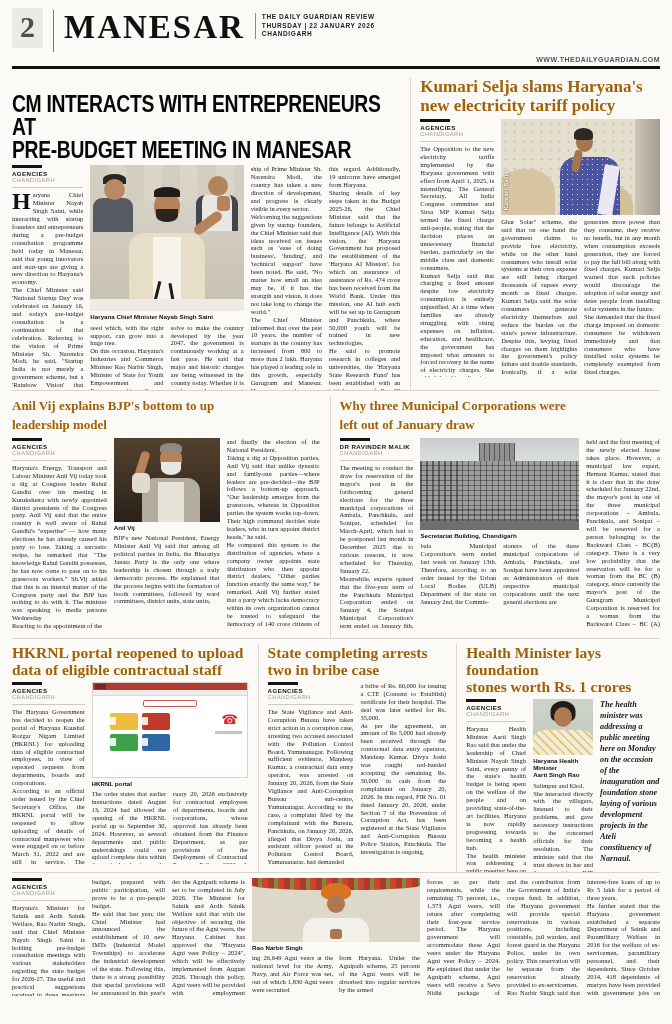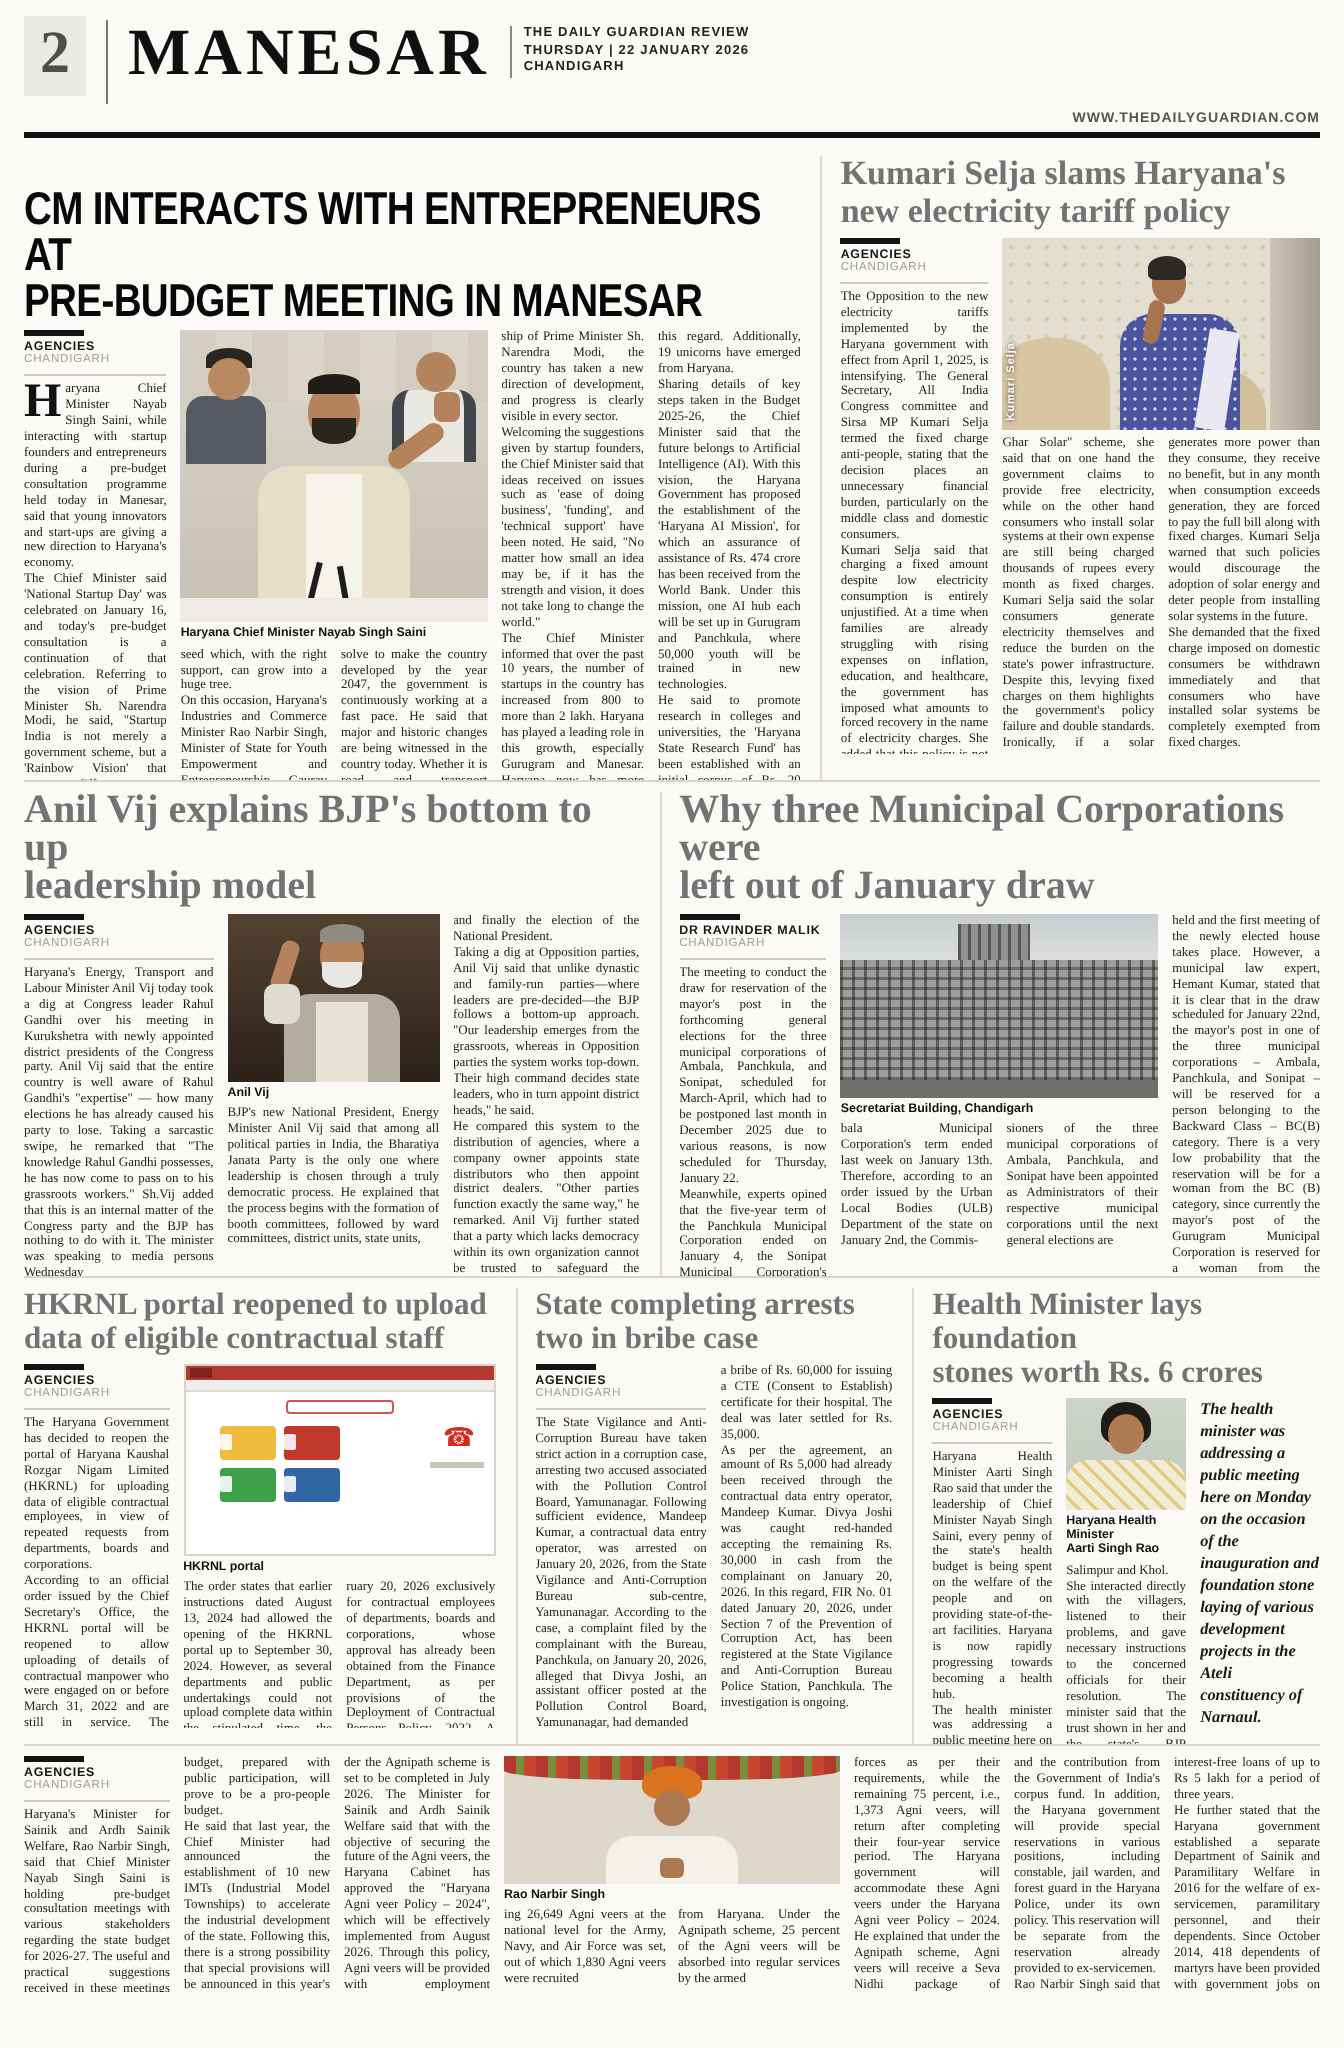--- a/index.html
+++ b/index.html
@@ -18,21 +18,21 @@
   .mh-meta{border-left:1px solid #888;padding-left:6px;margin-top:5px;
            font:bold 6.5px/8.5px "Liberation Sans",sans-serif;letter-spacing:.6px;color:#222;
            white-space:pre-line;}
   .mh-site{position:absolute;right:0;bottom:3px;font:bold 7px "Liberation Sans",sans-serif;
            letter-spacing:.5px;color:#555;}
 
   
   .band{display:flex;gap:10px;border-bottom:1px solid #d9d5cc;overflow:hidden;
         padding-top:5px;box-sizing:border-box;}
   .divided{border-left:1px solid #ddd9d0;padding-left:9px;}
-  .hl{font-family:"Liberation Serif",serif;font-weight:bold;color:#737373;
+  .hl{font-family:"Liberation Serif",serif;font-weight:bold;color:#a16207;
       white-space:pre-line;margin:0 0 4px 0;}
   .hl-main{font-family:"Liberation Sans",sans-serif;font-weight:800;font-size:23px;line-height:23px;
            letter-spacing:-.4px;transform:scaleX(.84);transform-origin:0 0;width:119%;
            white-space:pre-line;color:#080808;margin-bottom:3px;}
   .cols{display:flex;gap:7px;overflow:hidden;}
   .col{flex:1;overflow:hidden;min-width:0;}
   .wide2{flex:2.15;overflow:hidden;}
   .txt{display:block;font-size:6.5px;line-height:7.9px;text-align:justify;
        white-space:pre-line;color:#222;}
   .imgtxt{column-count:2;column-gap:7px;overflow:hidden;}
@@ -132,21 +132,21 @@
   .nb-face{left:50%;transform:translateX(-50%);top:17px;width:18px;height:18px;border-radius:50%;background:#ad7750;}
   .nb-body{left:50%;transform:translateX(-50%);bottom:0;width:66px;height:24px;border-radius:13px 13px 0 0;background:#f3f1ea;}
   .nb-hands{left:50%;transform:translateX(-50%);bottom:3px;width:12px;height:10px;border-radius:3px;background:#ad7750;}
 
   
   .b1{height:318px;} .b1 .cols{height:258px;}
   .b2{height:248px;} .b2 .cols{height:192px;}
   .b3{height:234px;} .b3 .cols{height:182px;}
   .b4{height:151px;border-bottom:none;} .b4 .cols{height:118px;}
   .hl-sj{font-size:17px;line-height:18.5px;}
-  .hl-md{font-size:20px;line-height:19px;}
+  .hl-md{font-size:13px;line-height:19px;}
   .hl-sm{font-size:15.5px;line-height:17px;}
   .hl-xl{font-size:20px;line-height:24px;}
   .a-cm{flex:1.62;} .a-sj{flex:1;}
   .a-vj{flex:0.96;} .a-mu{flex:1;}
   .a-hk{flex:1.24;} .a-vg{flex:0.94;} .a-he{flex:1.02;}
   .nar-img{flex:2.3;}
   .nar-sub{display:flex;gap:6px;}
   .nar-sub > div{flex:1;min-width:0;overflow:hidden;}
 </style>
 </head>
@@ -389,21 +389,21 @@
         </div>
         <div class="col">
           <span class="txt">a bribe of Rs. 60,000 for issuing a CTE (Consent to Establish) certificate for their hospital. The deal was later settled for Rs. 35,000.
 As per the agreement, an amount of Rs 5,000 had already been received through the contractual data entry operator, Mandeep Kumar. Divya Joshi was caught red-handed accepting the remaining Rs. 30,000 in cash from the complainant on January 20, 2026. In this regard, FIR No. 01 dated January 20, 2026, under Section 7 of the Prevention of Corruption Act, has been registered at the State Vigilance and Anti-Corruption Bureau Police Station, Panchkula. The investigation is ongoing.</span>
         </div>
       </div>
     </section>
 
     <section class="a-he divided">
       <h2 class="hl hl-sm">Health Minister lays foundation
-stones worth Rs. 6 crores</h2>
+stones worth Rs. 1 crores</h2>
       <div class="cols">
         <div class="col">
           <div class="byline">
             <div class="by-bar"></div>
             <div class="by-agency">AGENCIES</div>
             <div class="by-city">CHANDIGARH</div>
           </div>
           <span class="txt">Haryana Health Minister Aarti Singh Rao said that under the leadership of Chief Minister Nayab Singh Saini, every penny of the state's health budget is being spent on the welfare of the people and on providing state-of-the-art facilities. Haryana is now rapidly progressing towards becoming a health hub.
 The health minister was addressing a public meeting here on Wednesday on the occasion of the inauguration and foundation stone laying of various development projects in the Ateli constituency of Narnaul. During the event, she inaugurated and laid the foundation stones for development projects worth approximately Rs.3 crores. She announced Rs 8 lakh each for the development of villages Sairai, Surani, and Gujarwas and Rs 10 lakh each for Chhapra</span>
         </div>

